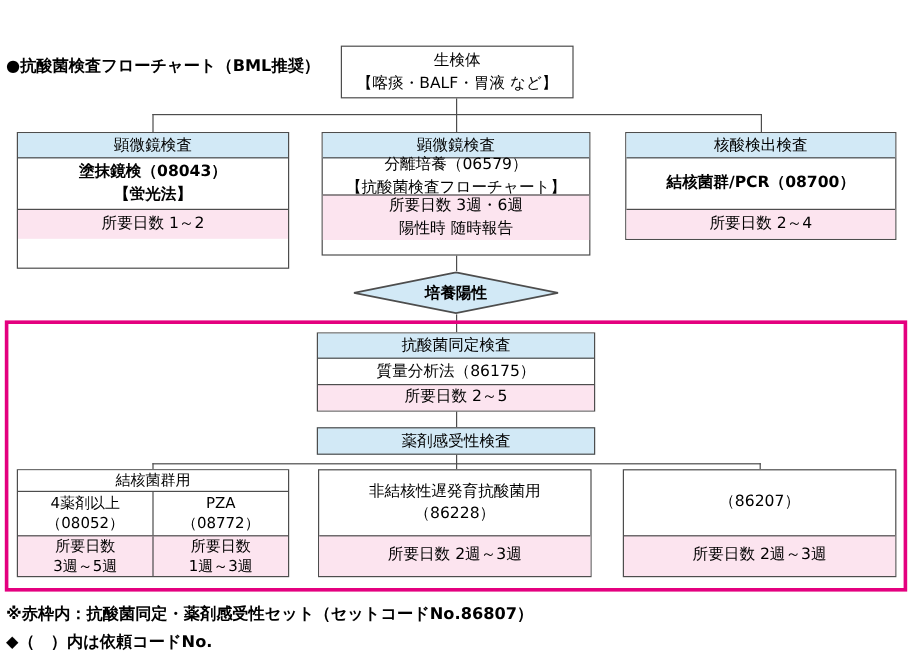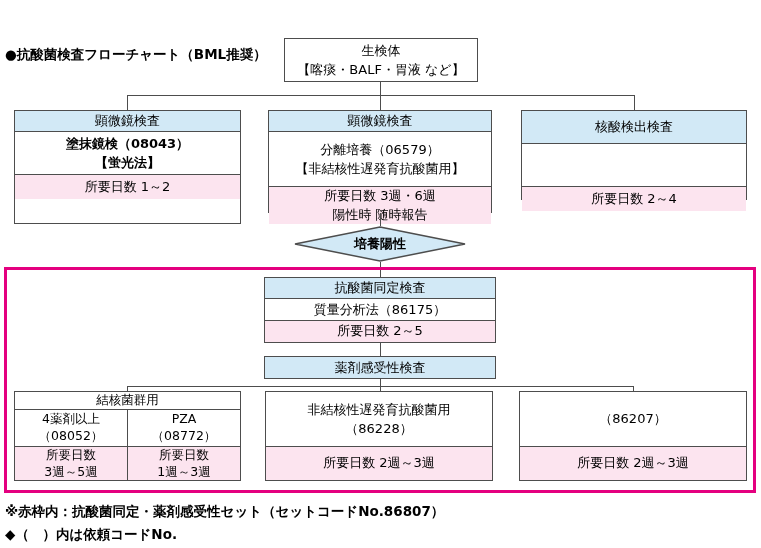--- a/index.html
+++ b/index.html
@@ -80,33 +80,34 @@
       <div>塗抹鏡検（08043）</div>
       <div>【蛍光法】</div>
     </div>
     <div class="days" style="height:25px;">
       <div>所要日数 1～2</div>
     </div>
   </div>
 
   <div class="box" style="left:268px; top:110px; width:224px; height:103px;">
     <div class="hdr" style="height:21px;">顕微鏡検査</div>
-    <div class="bodysec" style="height:54px;">
+    <div class="bodysec" style="height:30px;">
       <div>分離培養（06579）</div>
-      <div>【非結核性遅発育抗酸菌用】</div>
+      <div>【抗酸菌検査フローチャート】</div>
     </div>
     <div class="days" style="height:38px;">
       <div>所要日数 3週・6週</div>
       <div>陽性時 随時報告</div>
     </div>
   </div>
 
   <div class="box" style="left:521px; top:110px; width:226px; height:90px;">
-    <div class="hdr" style="height:33px;">核酸検出検査</div>
+    <div class="hdr" style="height:21px;">核酸検出検査</div>
     <div class="bodysec bold" style="height:42px;">
+      <div>結核菌群/PCR（08700）</div>
     </div>
     <div class="days" style="height:25px;">
       <div>所要日数 2～4</div>
     </div>
   </div>
 
   <div class="line" style="left:380px; top:213px; width:1px; height:13px;"></div>
 
   <div class="diamond-wrap">
     <svg width="174" height="36" viewBox="0 0 174 36">

